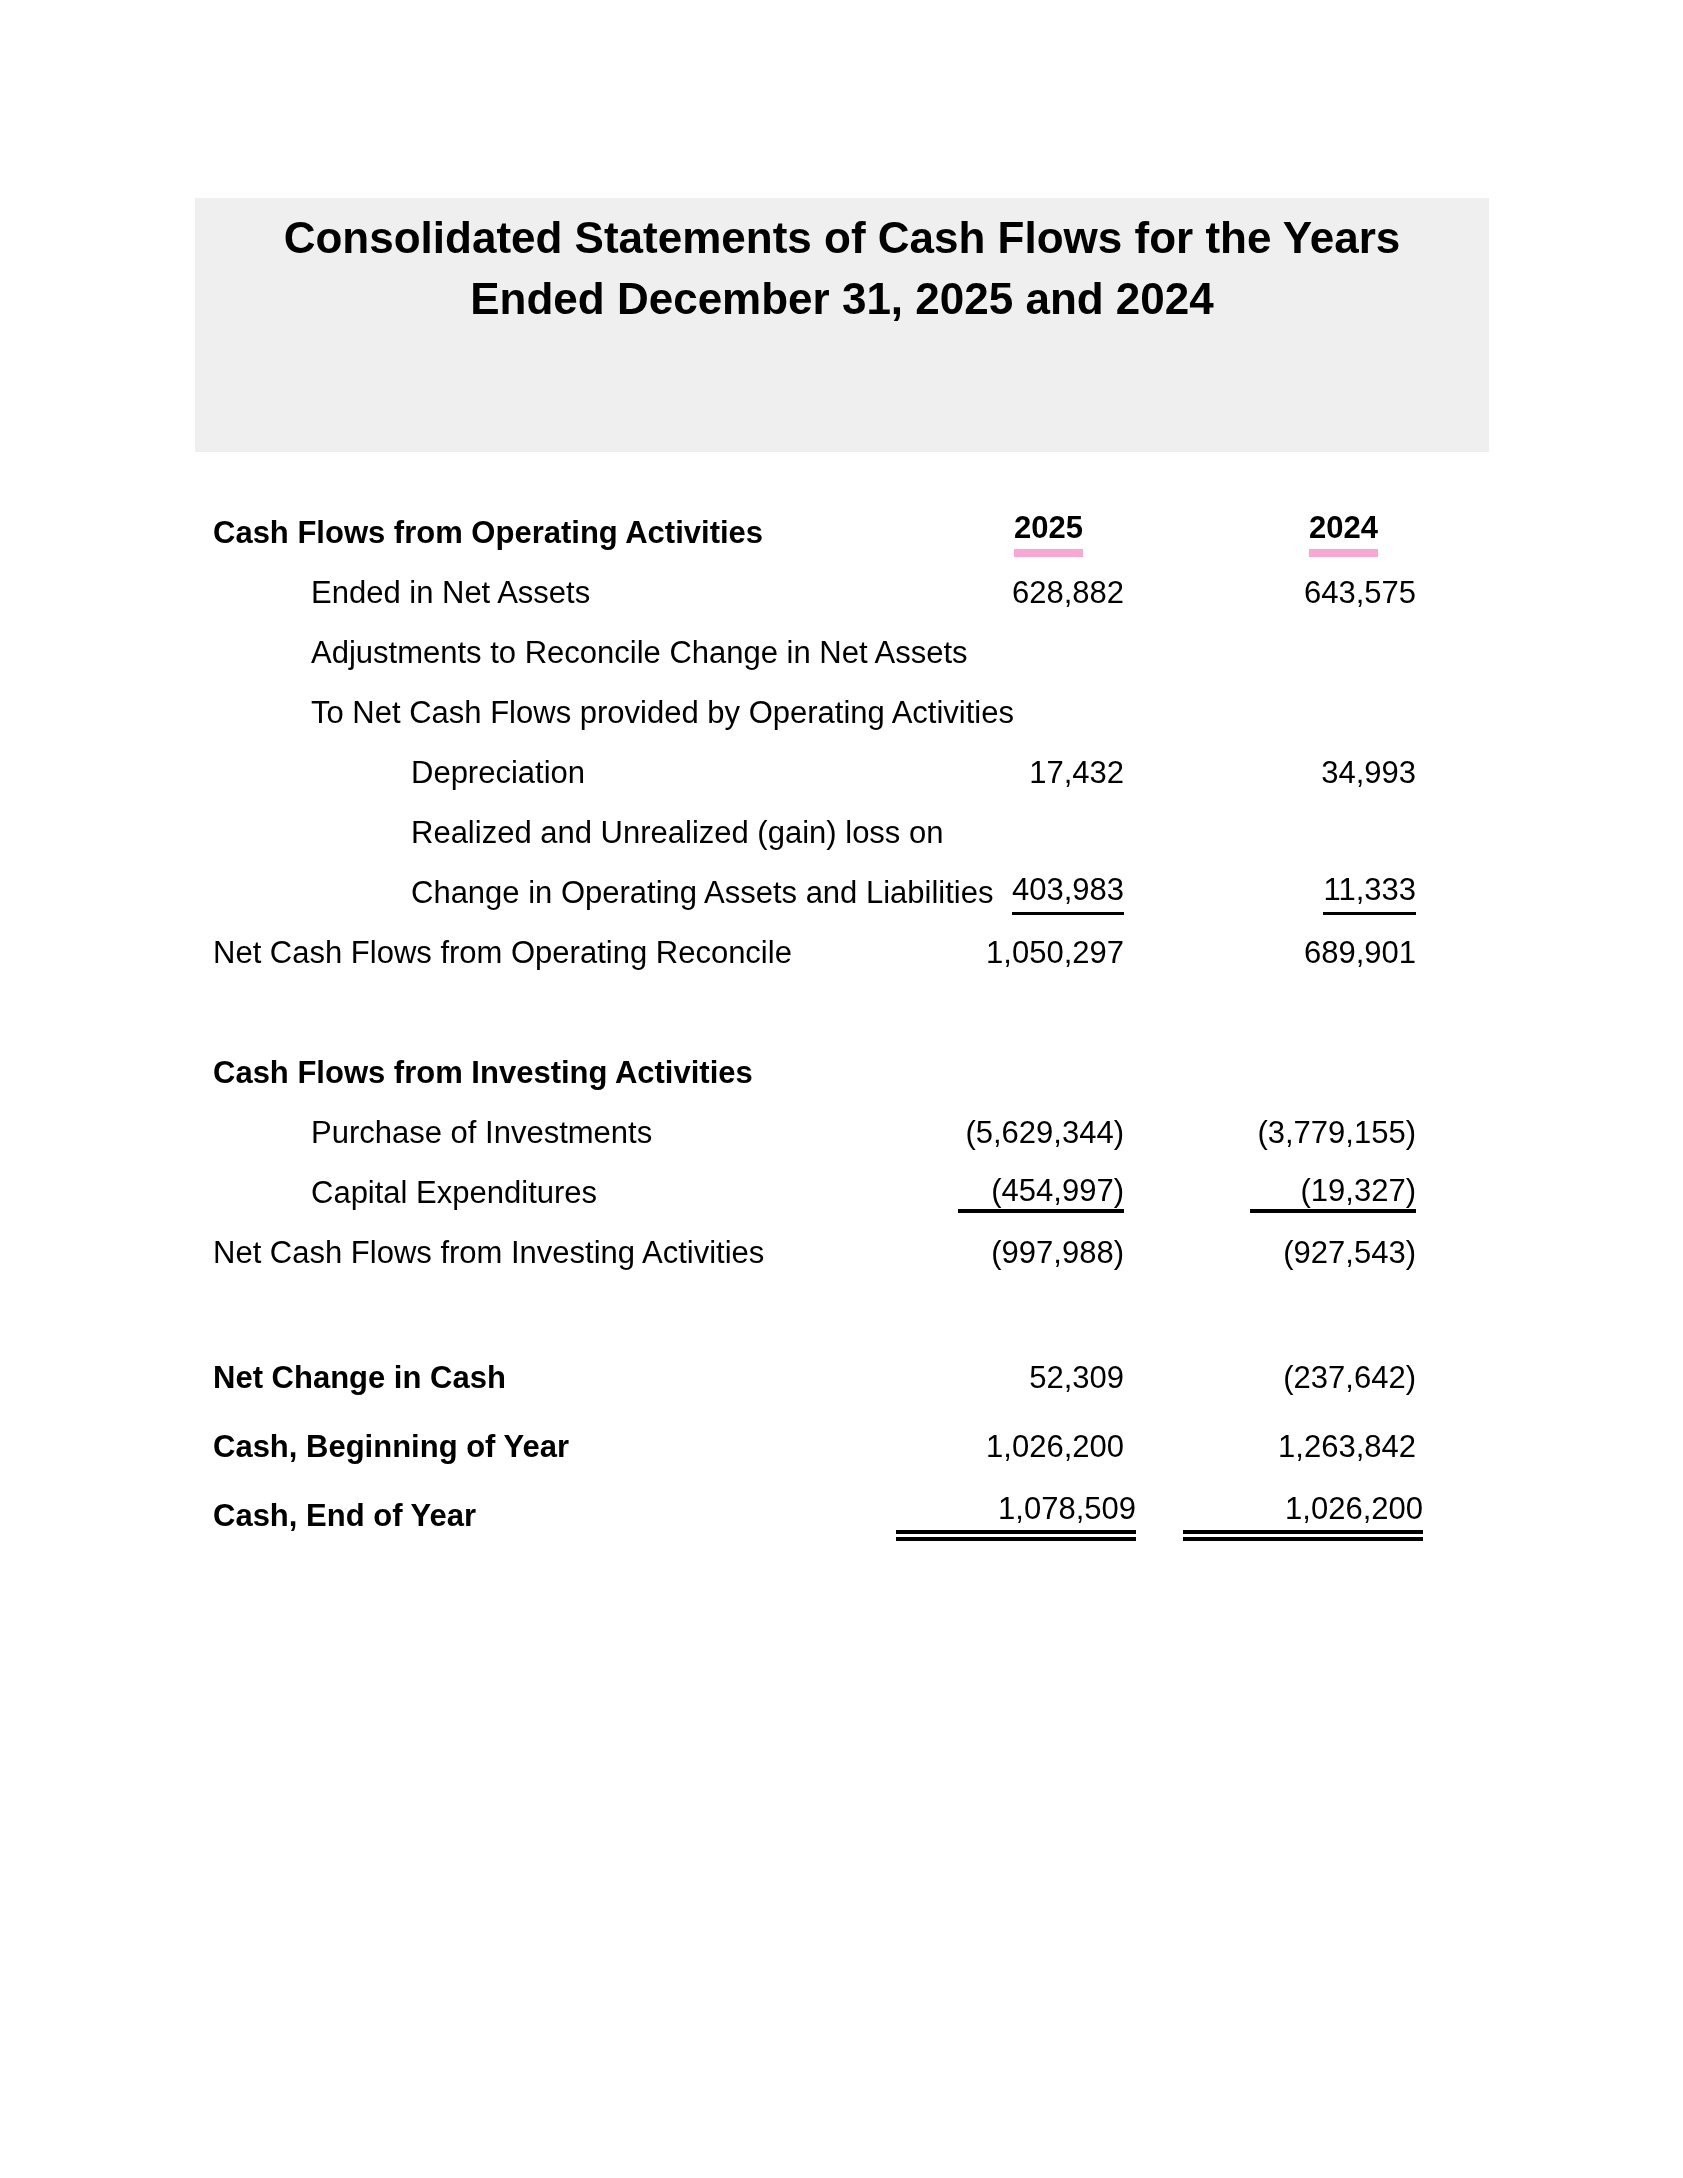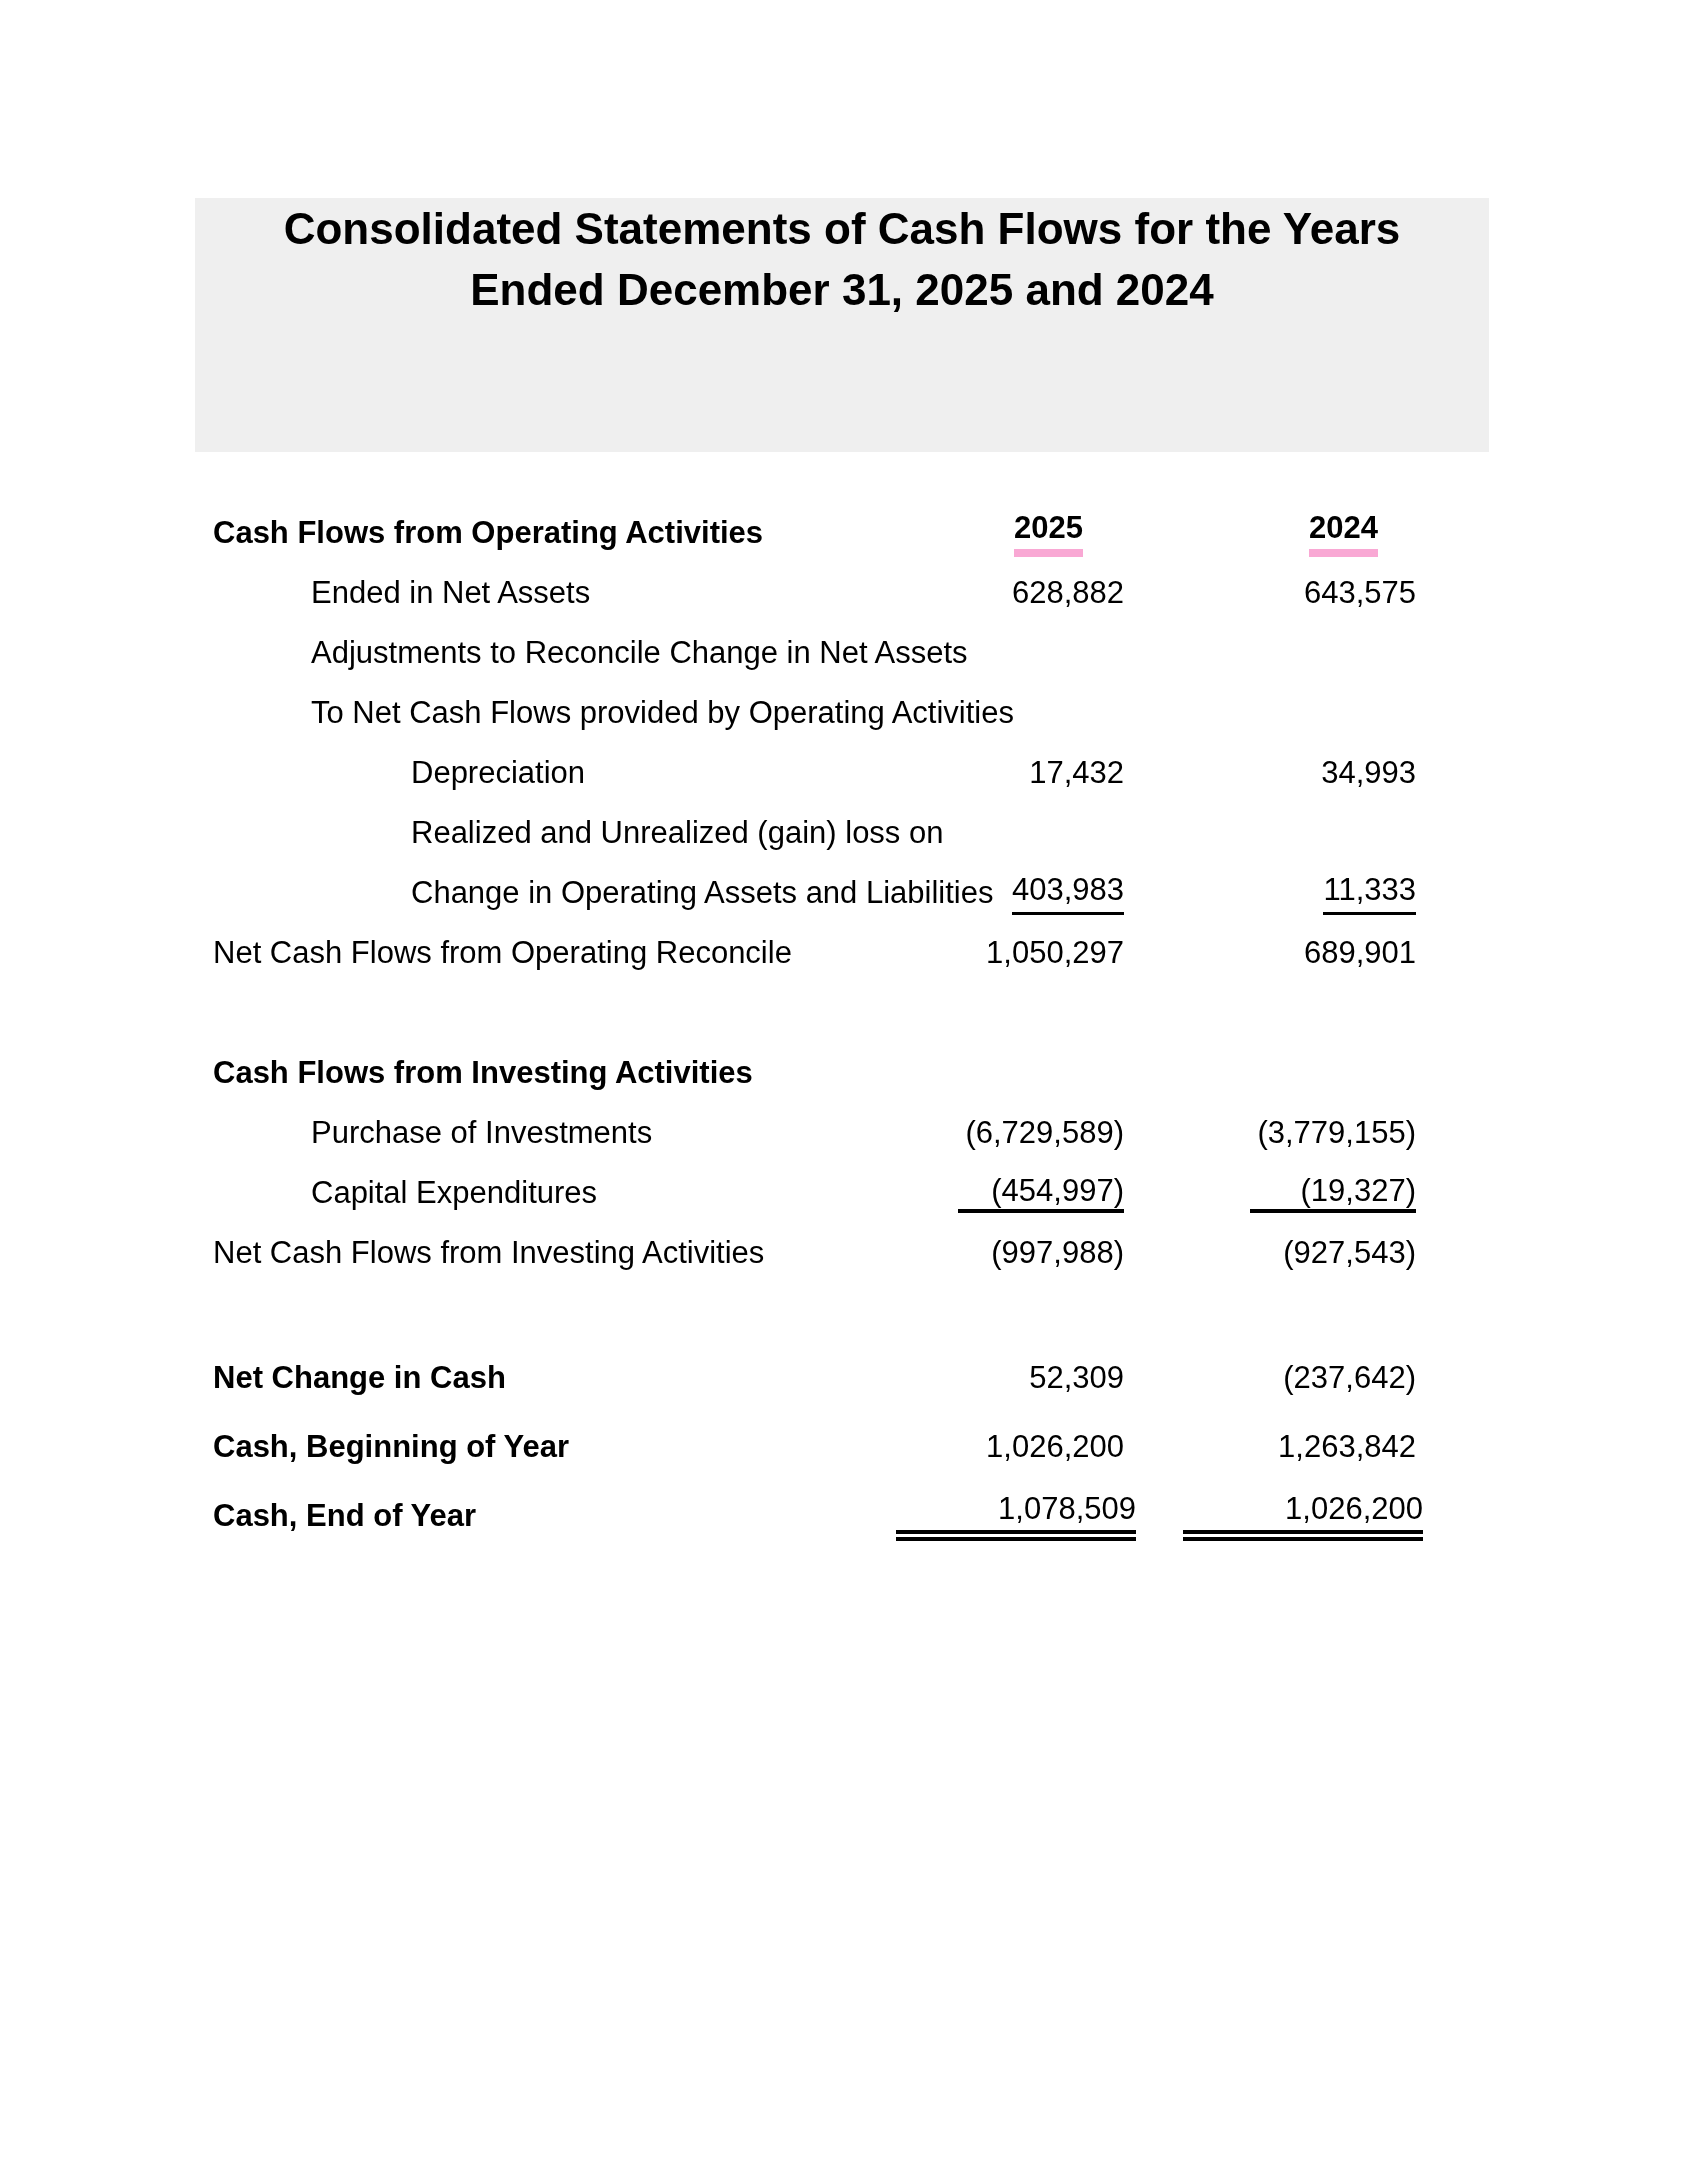--- a/index.html
+++ b/index.html
@@ -18,20 +18,21 @@
   }
   
   .title-block {
     position: absolute;
     left: 195px;
     top: 198px;
     width: 1294px;
     height: 254px;
     background: #efefef;
     box-sizing: border-box;
+    padding-top: 9px;
     text-align: center;
   }
   .title-line {
     font-size: 44px;
     font-weight: 700;
     line-height: 61px;
     white-space: nowrap;
   }
   
   .statement {
@@ -155,21 +156,21 @@
 
     <div class="row">
       <div class="label bold">Cash Flows from Investing Activities</div>
       <div class="val c2025"></div>
       <div class="val c2024"></div>
     </div>
 
 
     <div class="row">
       <div class="label ind1">Purchase of Investments</div>
-      <div class="val c2025">(6,729,589)</div>
+      <div class="val c2025">(5,629,344)</div>
       <div class="val c2024">(3,779,155)</div>
     </div>
 
     <div class="row">
       <div class="label ind1">Capital Expenditures</div>
       <div class="val c2025"><span class="rule">(454,997)</span></div>
       <div class="val c2024"><span class="rule">(19,327)</span></div>
     </div>
 
     <div class="row">

